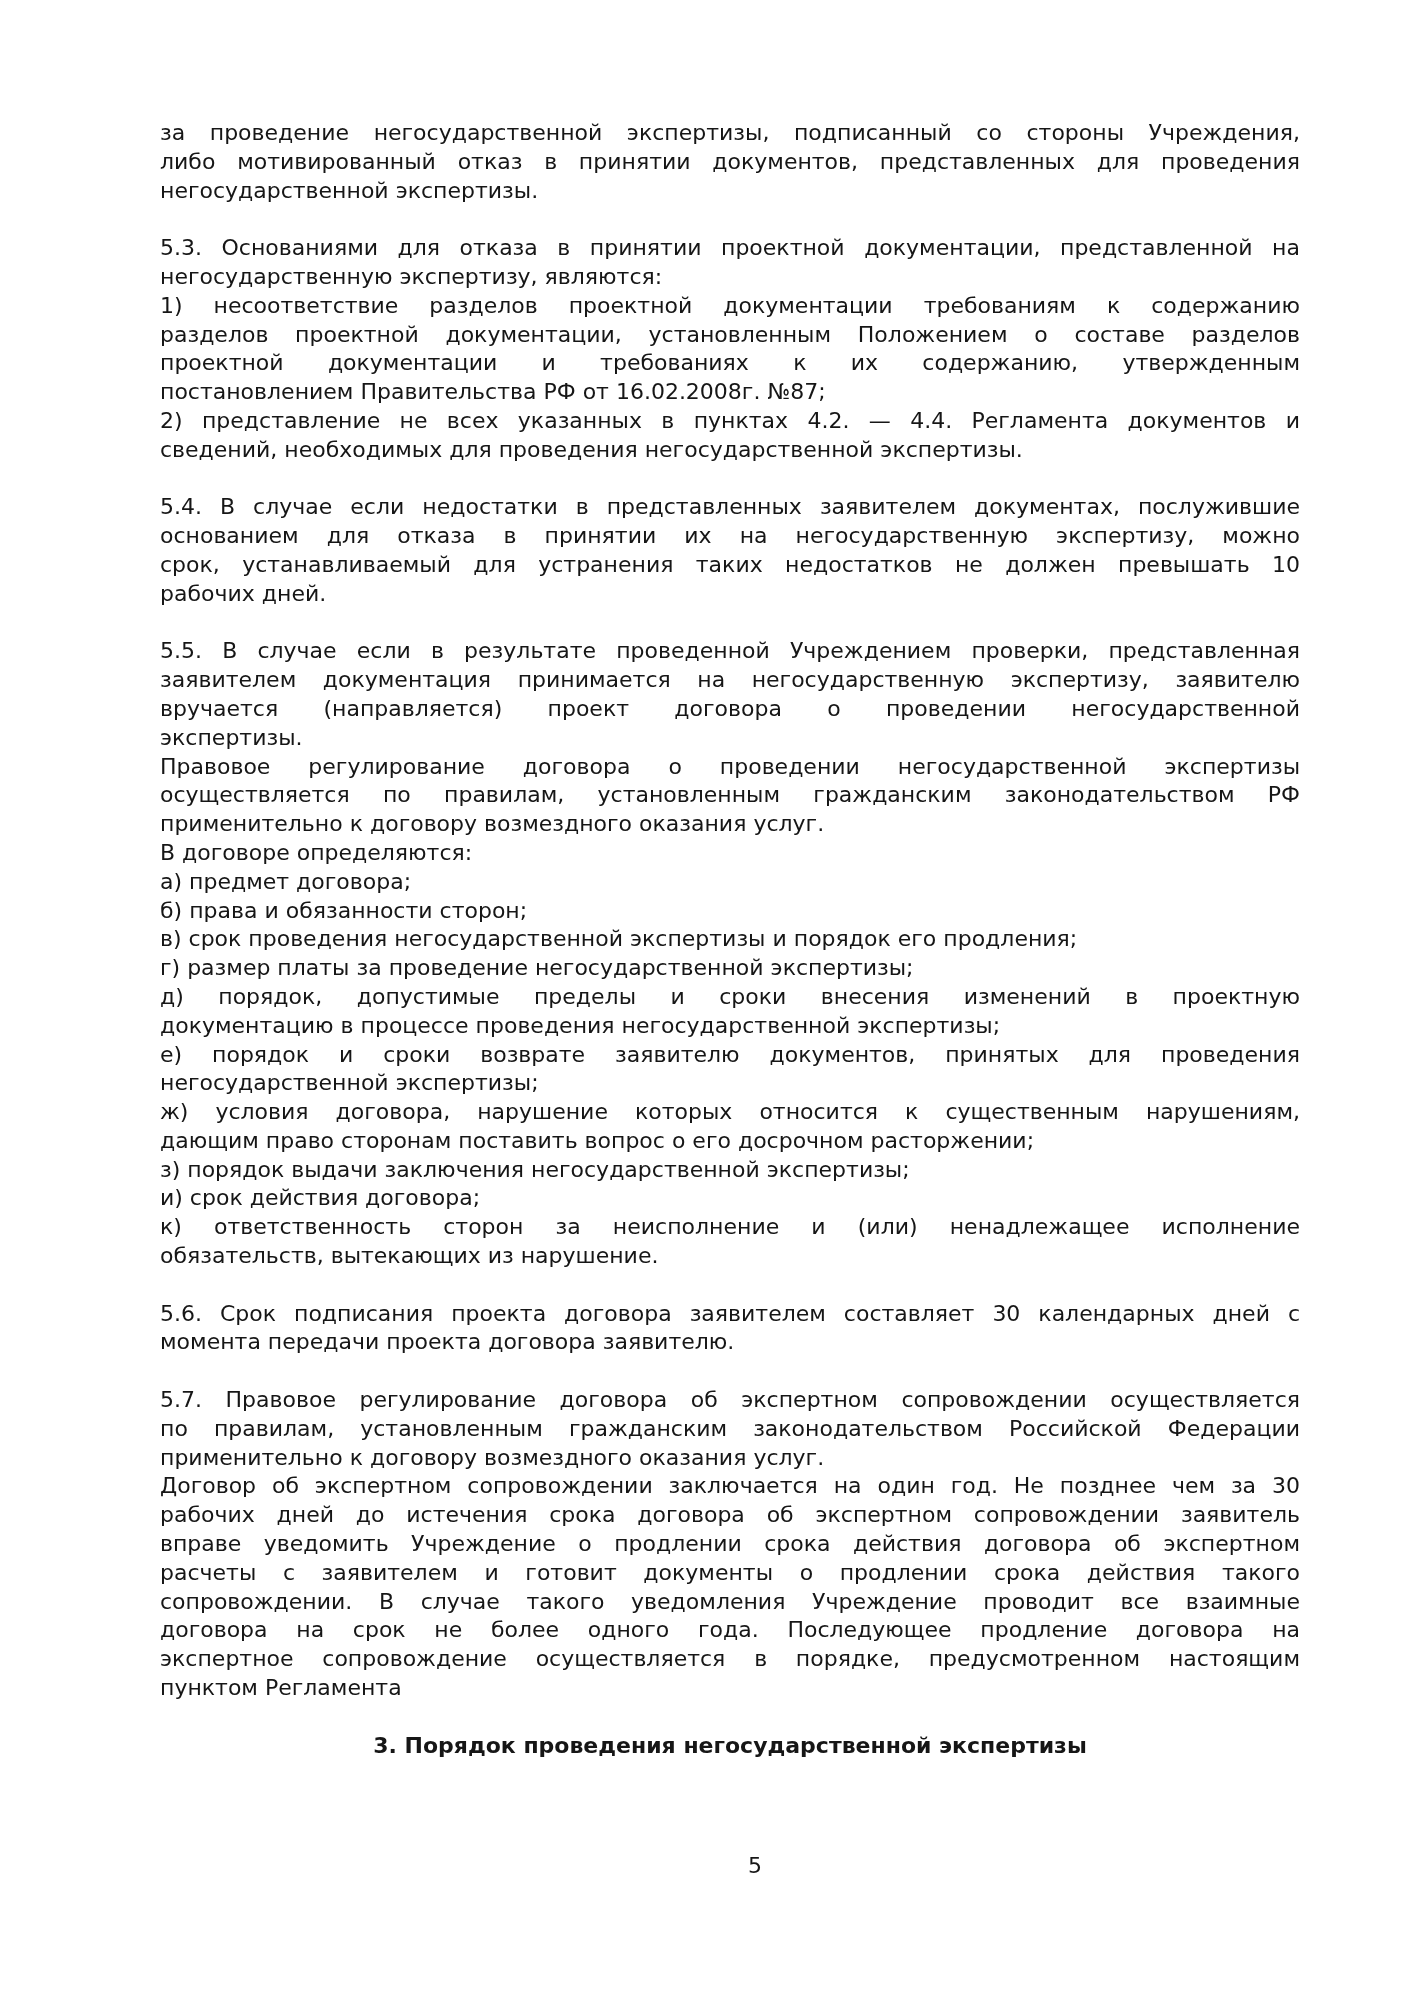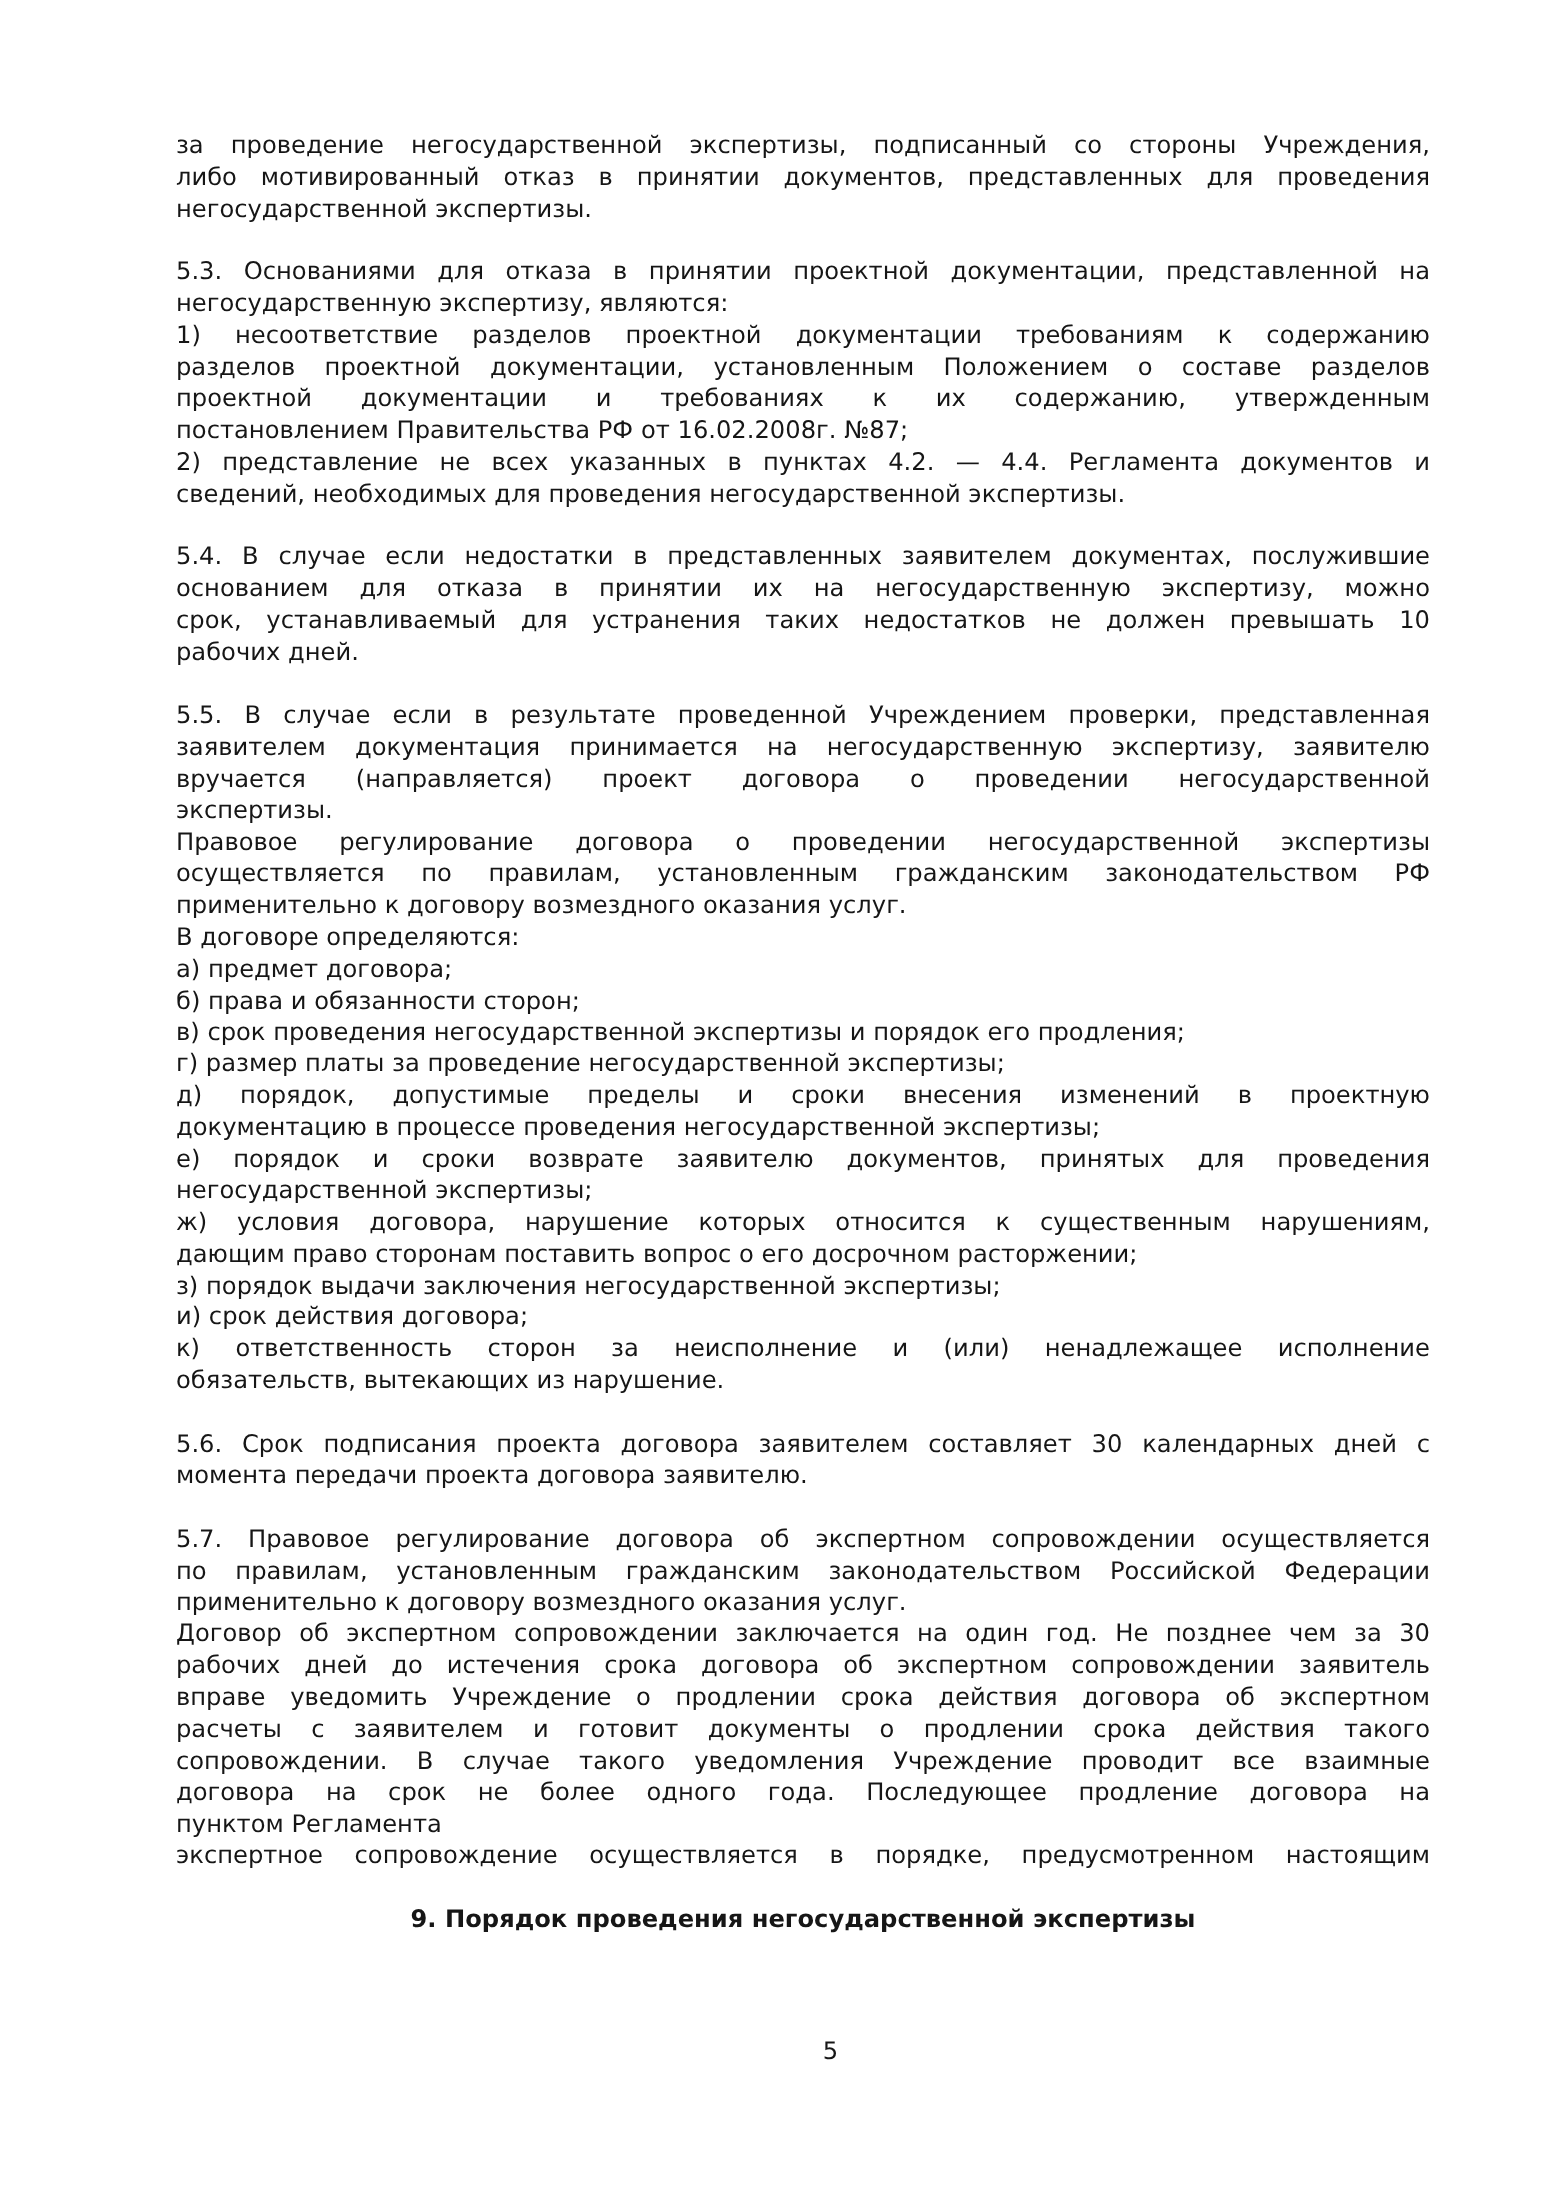--- a/index.html
+++ b/index.html
@@ -140,22 +140,22 @@
         <div class="line just">по правилам, установленным гражданским законодательством Российской Федерации</div>
         <div class="line">применительно к договору возмездного оказания услуг.</div>
       </div>
       <div class="block">
         <div class="line just">Договор об экспертном сопровождении заключается на один год. Не позднее чем за 30</div>
         <div class="line just">рабочих дней до истечения срока договора об экспертном сопровождении заявитель</div>
         <div class="line just">вправе уведомить Учреждение о продлении срока действия договора об экспертном</div>
         <div class="line just">расчеты с заявителем и готовит документы о продлении срока действия такого</div>
         <div class="line just">сопровождении. В случае такого уведомления Учреждение проводит все взаимные</div>
         <div class="line just">договора на срок не более одного года. Последующее продление договора на</div>
+        <div class="line just">экспертное сопровождение осуществляется в порядке, предусмотренном настоящим</div>
         <div class="line">пунктом Регламента</div>
-        <div class="line just">экспертное сопровождение осуществляется в порядке, предусмотренном настоящим</div>
       </div>
       <div class="gap"></div>
       <div class="block heading">
-        <div class="line">9. Порядок проведения негосударственной экспертизы</div>
+        <div class="line">3. Порядок проведения негосударственной экспертизы</div>
       </div>
     </div>
   <div class="page-number">5</div>
 </div>
 
 </body></html>

